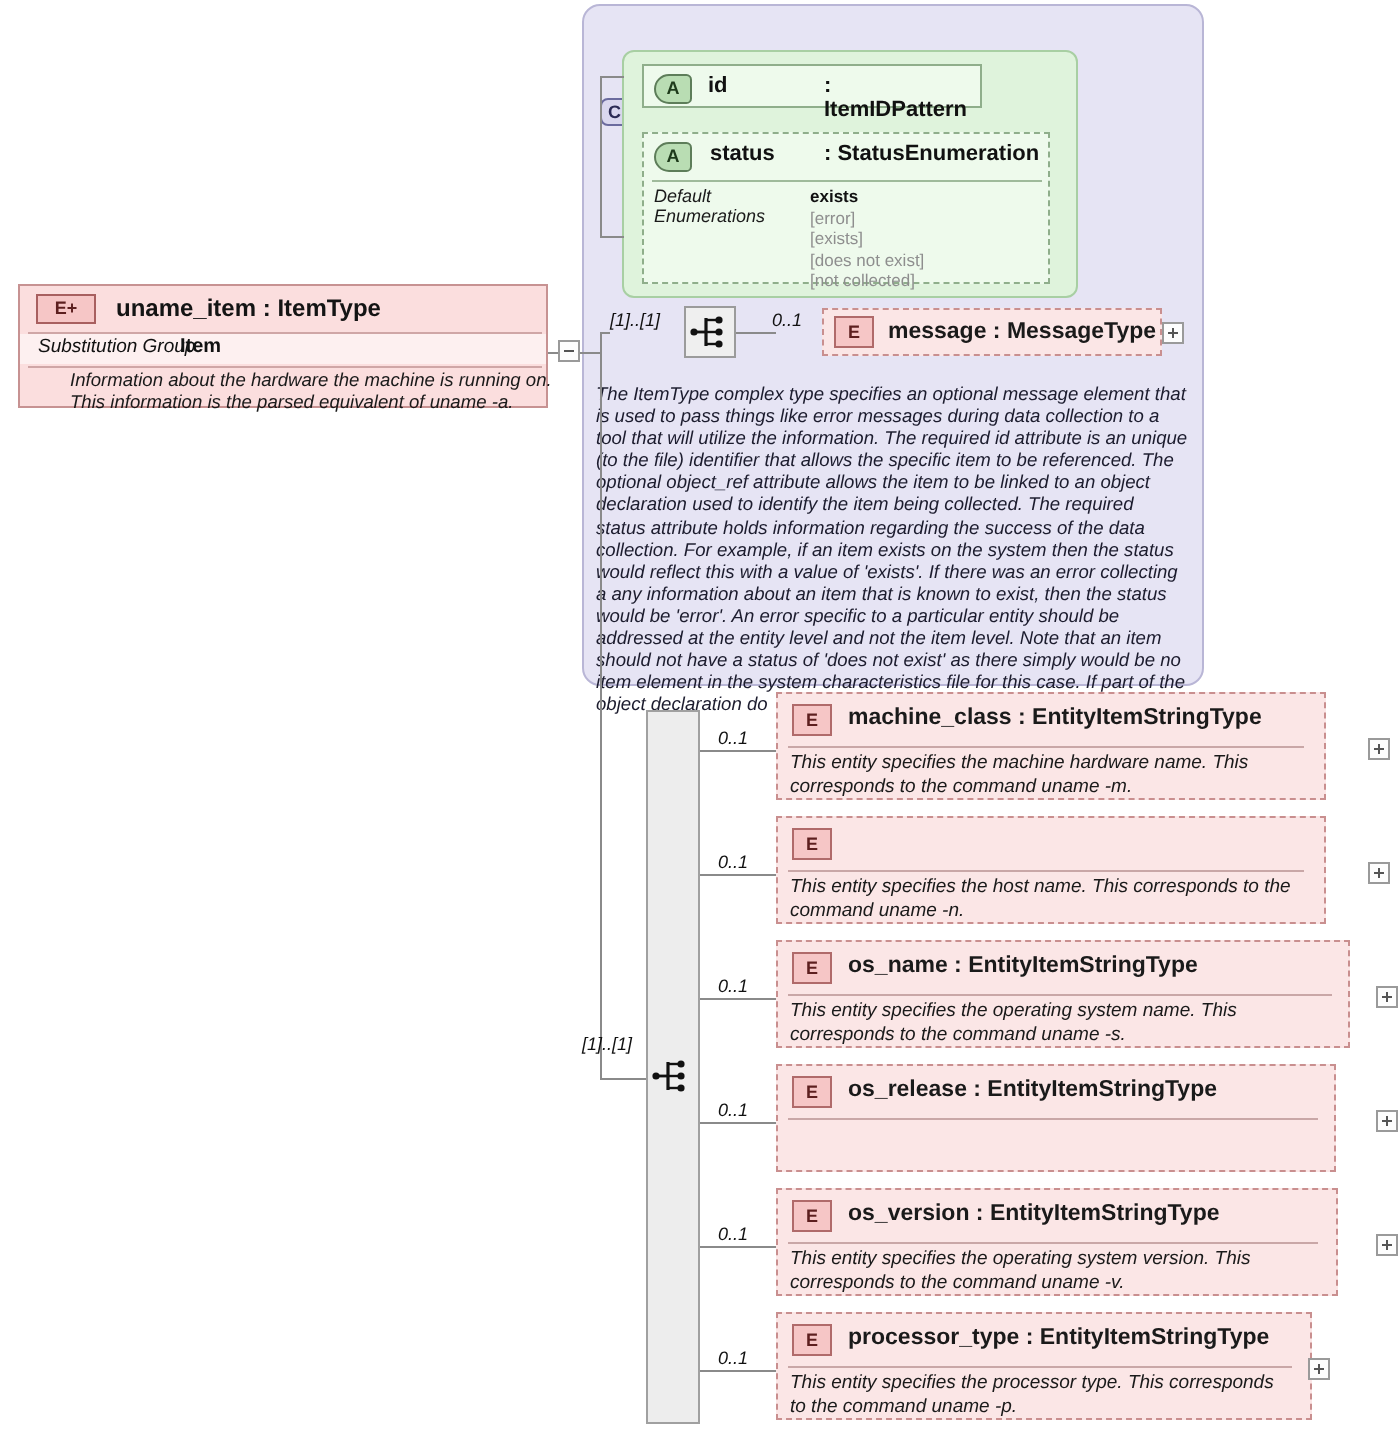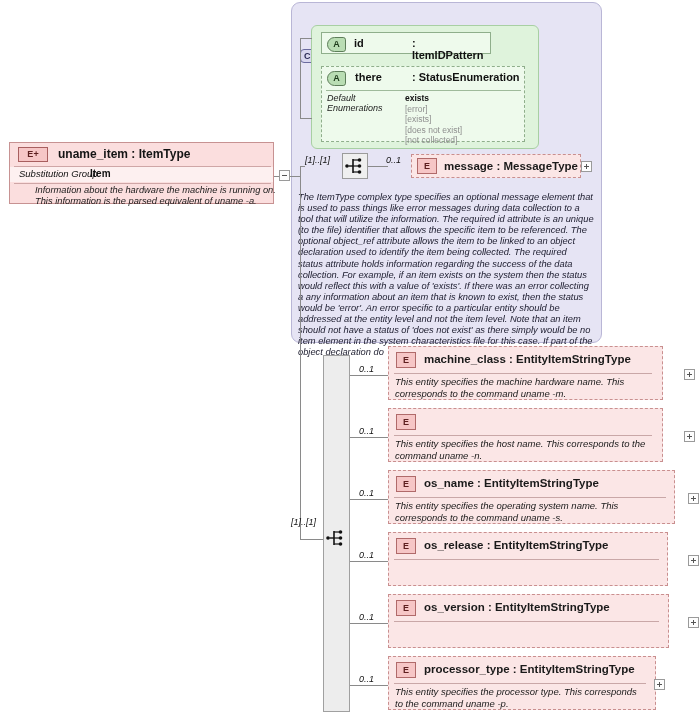--- a/index.html
+++ b/index.html
@@ -94,21 +94,21 @@
   <div id="attr-group">
 
     <div class="attr-box solid" style="left:9px;top:6px;width:170px;height:22px;">
       <span class="attr-badge">A</span>
       <span class="attr-name" style="left:32px;top:4px;">id</span>
       <span class="attr-type" style="left:90px;top:4px;">: ItemIDPattern</span>
     </div>
 
     <div class="attr-box dashed" style="left:9px;top:40px;width:204px;height:76px;">
       <span class="attr-badge">A</span>
-      <span class="attr-name" style="left:33px;top:4px;">there</span>
+      <span class="attr-name" style="left:33px;top:4px;">status</span>
       <span class="attr-type" style="left:90px;top:4px;">: StatusEnumeration</span>
       <div class="attr-rule" style="left:4px;top:23px;width:195px;"></div>
       <span class="enum-label" style="left:5px;top:26px;">Default</span>
       <span class="enum-label" style="left:5px;top:36px;">Enumerations</span>
       <div class="enum-values" style="left:83px;top:26px;">
         <div class="default">exists</div>
         <div>[error]</div>
         <div>[exists]</div>
         <div>[does not exist]</div>
         <div>[not collected]</div>
@@ -223,20 +223,21 @@
   <div class="el-rule" style="left:5px;top:26px;width:265px;"></div>
 </div>
 <div class="toggle plus" style="left:688px;top:555px;"></div>
 
 <div class="hline" style="left:350px;top:623px;width:38px;"></div>
 <span class="occurs" style="left:359px;top:612px;">0..1</span>
 <div class="el-box dashed" style="left:388px;top:594px;width:281px;height:54px;">
   <span class="el-badge" style="left:7px;top:5px;">E</span>
   <span class="el-title" style="left:35px;top:6px;">os_version : EntityItemStringType</span>
   <div class="el-rule" style="left:5px;top:26px;width:265px;"></div>
+  <div class="el-desc" style="left:6px;top:29px;width:264px;">This entity specifies the operating system version.  This corresponds to the command uname -v.</div>
 </div>
 <div class="toggle plus" style="left:688px;top:617px;"></div>
 
 <div class="hline" style="left:350px;top:685px;width:38px;"></div>
 <span class="occurs" style="left:359px;top:674px;">0..1</span>
 <div class="el-box dashed" style="left:388px;top:656px;width:268px;height:54px;">
   <span class="el-badge" style="left:7px;top:5px;">E</span>
   <span class="el-title" style="left:35px;top:6px;">processor_type : EntityItemStringType</span>
   <div class="el-rule" style="left:5px;top:26px;width:252px;"></div>
   <div class="el-desc" style="left:6px;top:29px;width:252px;">This entity specifies the processor type.  This corresponds to the command uname -p.</div>

